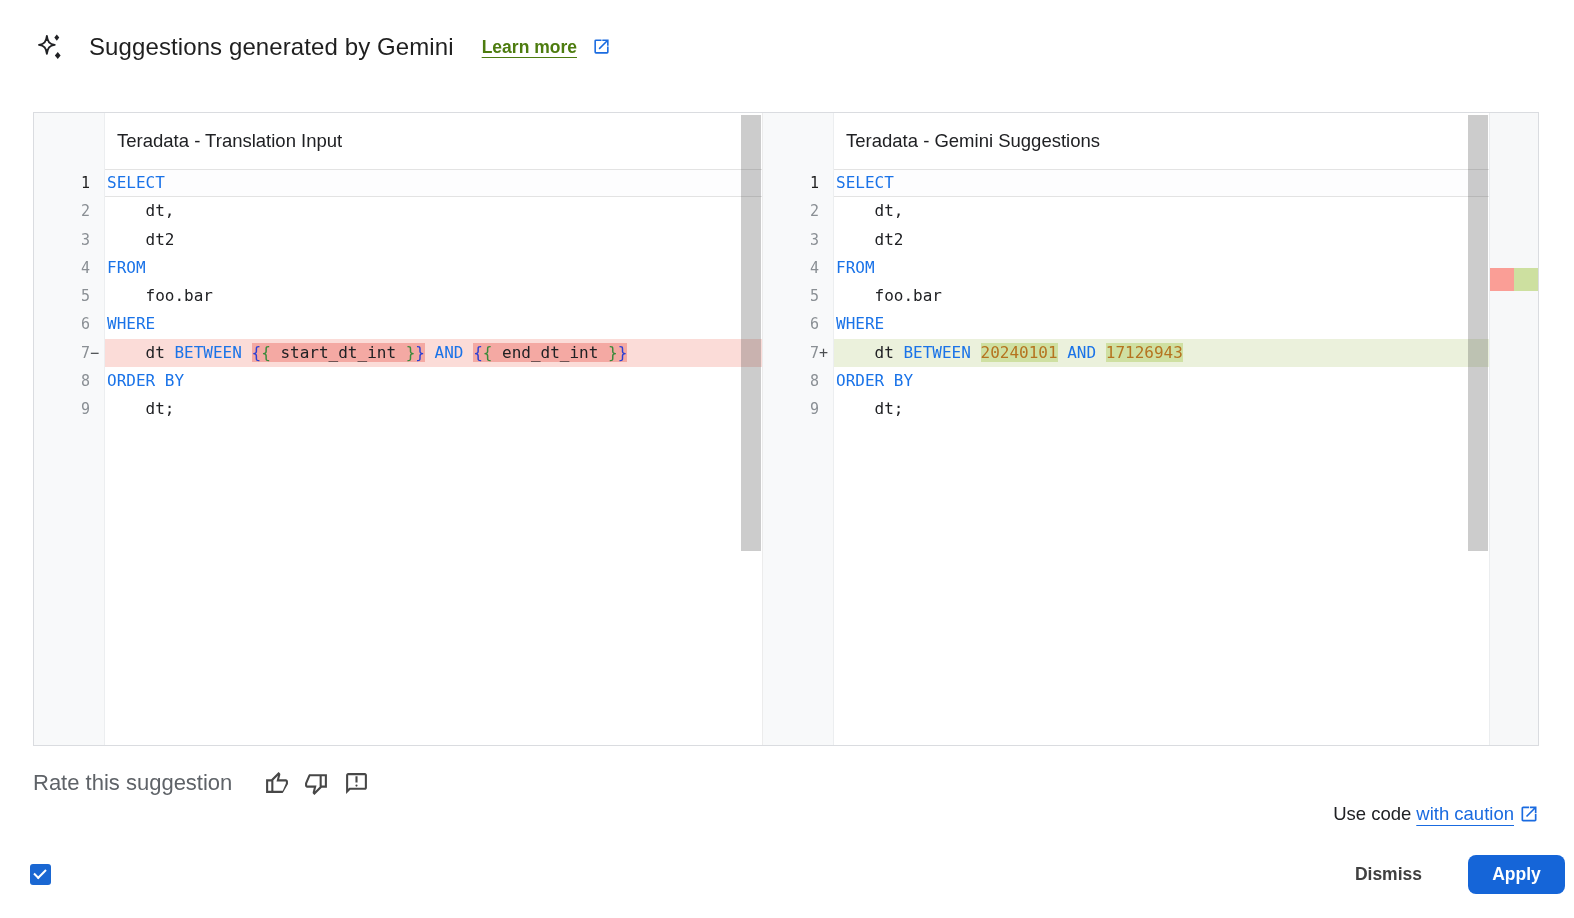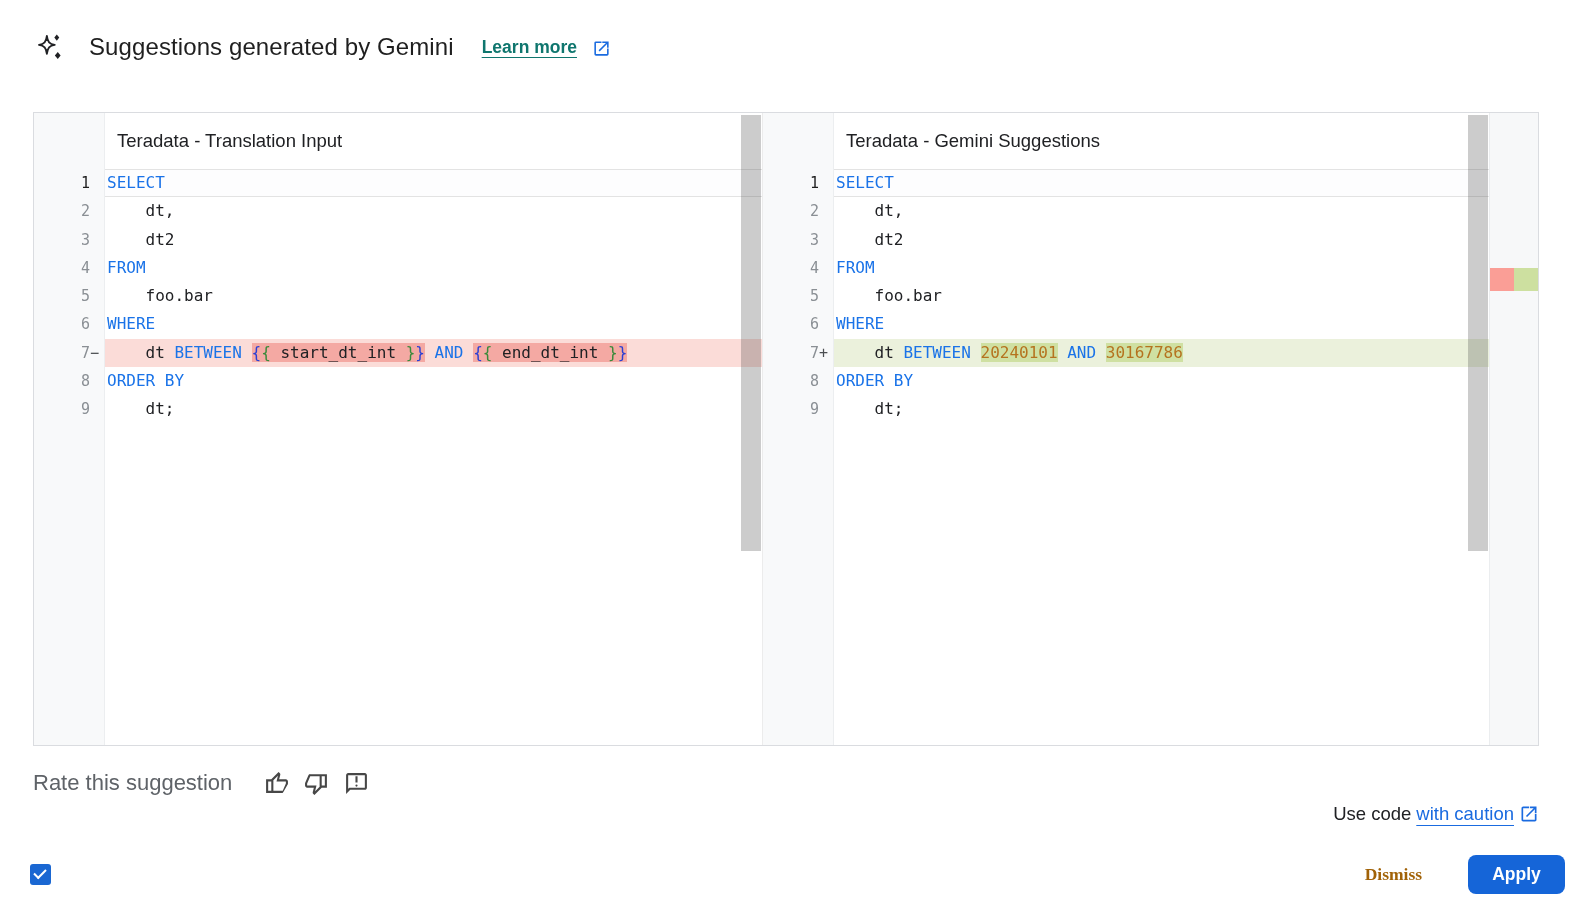--- a/index.html
+++ b/index.html
@@ -2,21 +2,21 @@
 <html><head>
 <meta charset="utf-8">
 <style>
   html,body{margin:0;padding:0;background:#fff;font-family:"Liberation Sans",sans-serif;}
   .screen{position:relative;width:1574px;height:918px;background:#fff;overflow:hidden;}
 
   
   .header{position:absolute;left:33px;top:30px;height:34px;display:flex;align-items:center;}
   .header .spark{width:32px;height:32px;flex:none;}
   .header-title{margin-left:24px;font-size:24px;color:#1f1f1f;letter-spacing:.1px;}
-  .learn-more{margin-left:28px;display:flex;align-items:flex-end;gap:15px;color:#0f766e;cursor:pointer;}
+  .learn-more{margin-left:28px;display:flex;align-items:flex-start;gap:15px;color:#4d7c0f;cursor:pointer;}
   .learn-more .lm-text{font-size:17.5px;font-weight:600;text-decoration:underline;text-underline-offset:4px;}
   .ext-icon{width:19px;height:19px;}
 
   
   .diff-container{position:absolute;left:33px;top:112px;width:1506px;height:634px;
     border:1px solid #dadce0;box-sizing:border-box;display:flex;background:#fff;}
   .panel{position:relative;height:100%;}
   .panel-left{width:728px;}
   .panel-right{width:776px;border-left:1px solid #ececec;box-sizing:border-box;}
 
@@ -64,21 +64,21 @@
   .caution-link{color:#1a6be0;text-decoration:underline;text-underline-offset:5px;cursor:pointer;}
   .use-code .ext-icon{width:20px;height:20px;}
 
   
   .footer{position:absolute;left:30px;right:9px;top:851px;height:47px;display:flex;align-items:center;}
   .checkbox{width:21px;height:21px;background:#1a67d2;border-radius:3px;position:relative;flex:none;cursor:pointer;}
   .checkbox::after{content:"";position:absolute;left:4px;top:4.5px;width:10px;height:5px;
     border-left:2.6px solid #fff;border-bottom:2.6px solid #fff;transform:rotate(-45deg);}
   .save-label{margin-left:18px;font-size:17.5px;color:#1f1f1f;}
   .footer-spacer{flex:1;}
-  .dismiss-btn{color:#a16207;font-size:17.5px;font-weight:600;margin-right:40px;cursor:pointer;background:none;border:none;font-family:Liberation Serif, serif;}
+  .dismiss-btn{color:#404040;font-size:17.5px;font-weight:600;margin-right:40px;cursor:pointer;background:none;border:none;font-family:Liberation Sans, sans-serif;}
   .apply-btn{background:#1565d8;color:#fff;font-size:17.5px;font-weight:600;border:none;border-radius:8px;
     width:97px;height:39px;cursor:pointer;font-family:inherit;display:flex;align-items:center;justify-content:center;}
 </style>
 </head>
 <body>
 
 <div class="screen">
 
   <div class="header">
     <span class="spark">
@@ -202,21 +202,21 @@
       </div>
       <div class="editor-main">
         <div class="panel-title">Teradata - Gemini Suggestions</div>
         <div class="code-lines">
             <div class="code-row line-current"><span class="tk-kw">SELECT</span></div>
             <div class="code-row"><span class="tk-pl">    dt,</span></div>
             <div class="code-row"><span class="tk-pl">    dt2</span></div>
             <div class="code-row"><span class="tk-kw">FROM</span></div>
             <div class="code-row"><span class="tk-pl">    foo.bar</span></div>
             <div class="code-row"><span class="tk-kw">WHERE</span></div>
-            <div class="code-row line-added"><span class="tk-pl">    dt </span><span class="tk-kw">BETWEEN</span><span class="tk-pl"> </span><span class="tk-num seg-added">20240101</span><span class="tk-pl"> </span><span class="tk-kw">AND</span><span class="tk-pl"> </span><span class="tk-num seg-added">30167786</span></div>
+            <div class="code-row line-added"><span class="tk-pl">    dt </span><span class="tk-kw">BETWEEN</span><span class="tk-pl"> </span><span class="tk-num seg-added">20240101</span><span class="tk-pl"> </span><span class="tk-kw">AND</span><span class="tk-pl"> </span><span class="tk-num seg-added">17126943</span></div>
             <div class="code-row"><span class="tk-kw">ORDER BY</span></div>
             <div class="code-row"><span class="tk-pl">    dt;</span></div>
           </div>
       </div>
       <div class="scroll-thumb"></div>
       <div class="overview-ruler">
         <div class="ruler-marker">
           <div class="ruler-red"></div>
           <div class="ruler-green"></div>
         </div>

